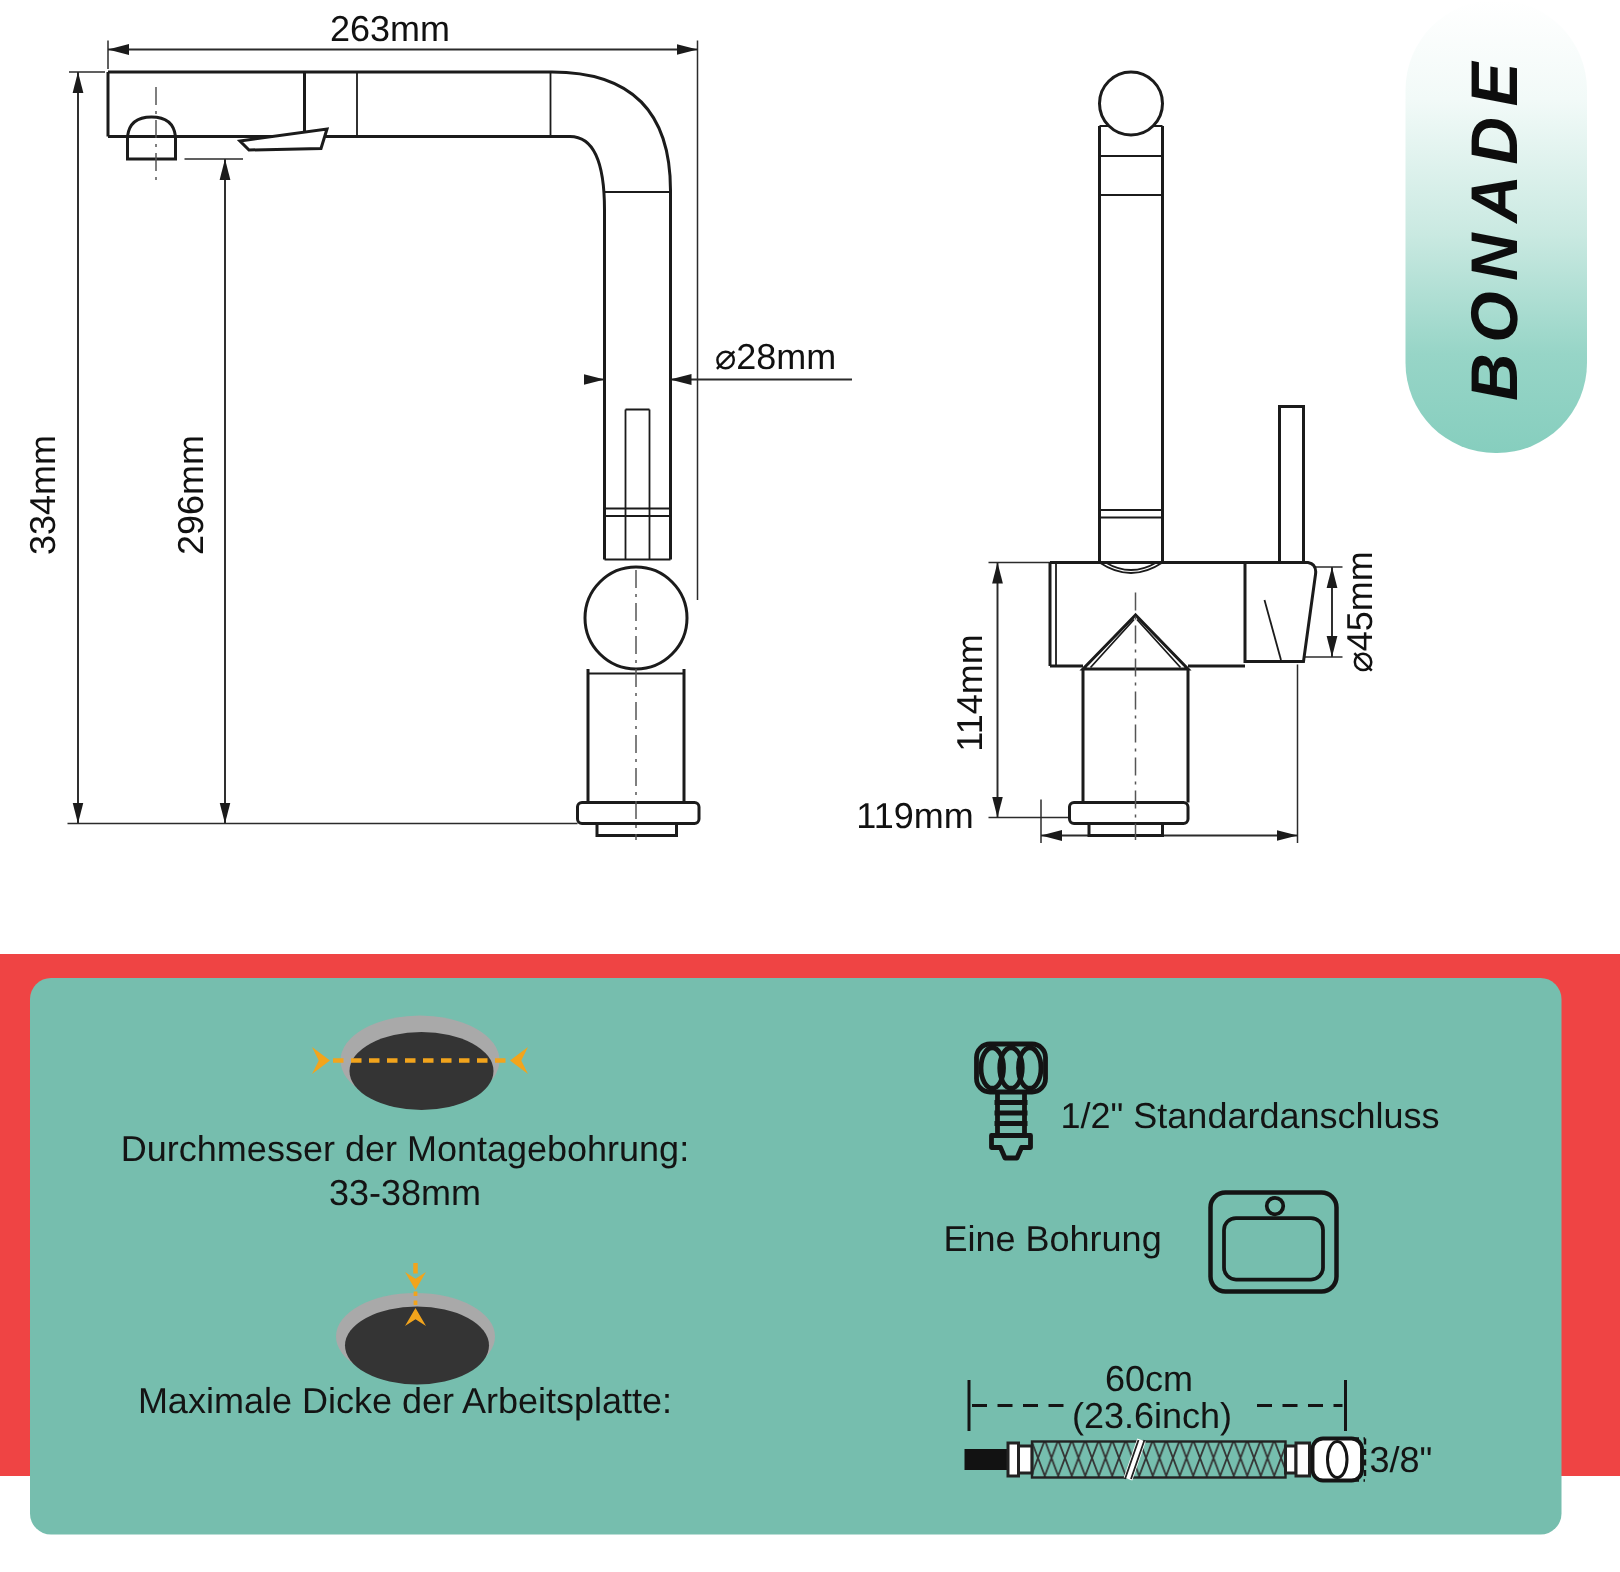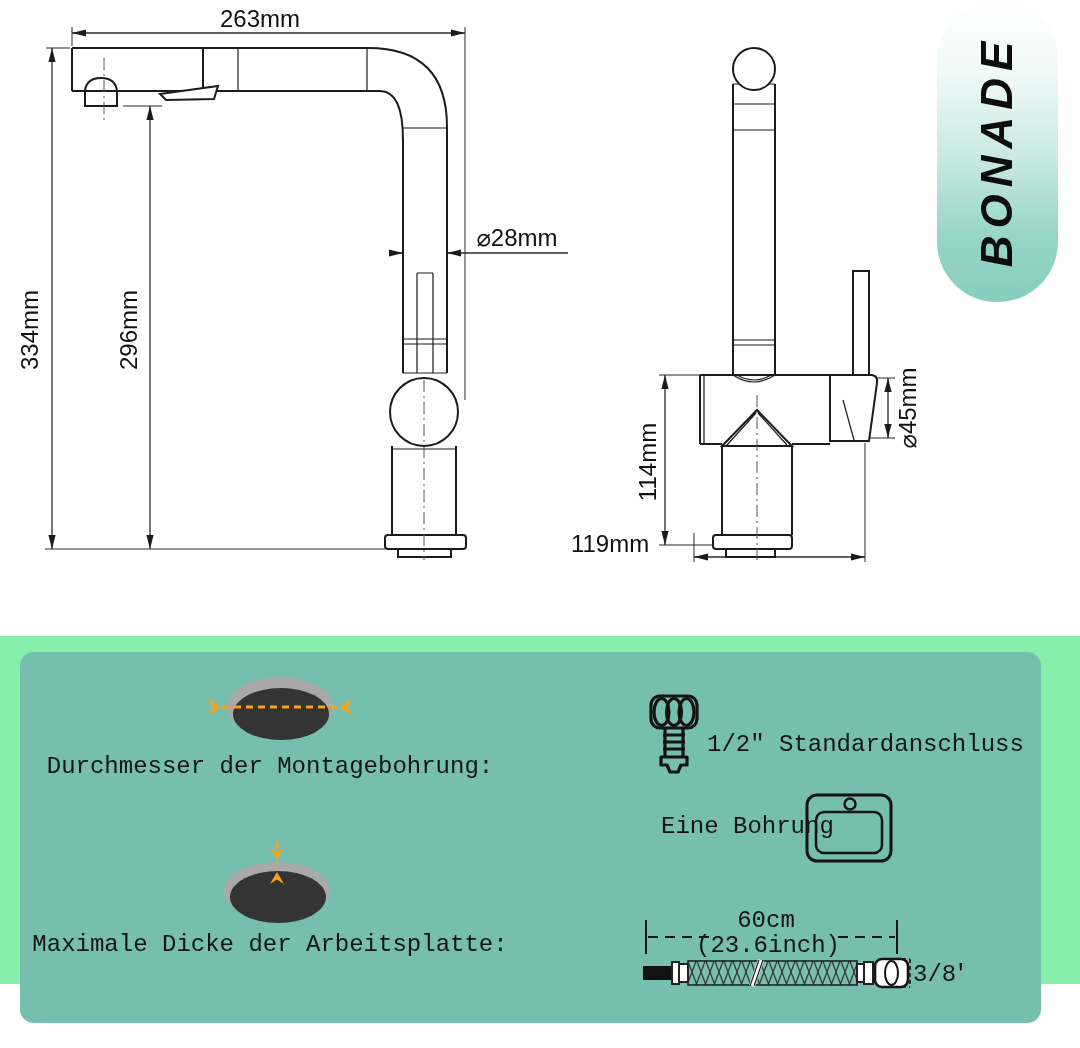--- a/index.html
+++ b/index.html
@@ -14,21 +14,21 @@
   .ext{fill:none;stroke:#2b2b2b;stroke-width:1;}
   .cl{fill:none;stroke:#555;stroke-width:1;stroke-dasharray:12 4 2 4;}
   .dtxt{font-size:24px;fill:#111;}
   
   #logo-pill{position:absolute;left:937px;top:0;width:121px;height:302px;border-radius:60px;
      background:linear-gradient(180deg,#ffffff 0%,#f2faf8 22%,#c9e9e1 52%,#97d5c7 78%,#86cebe 100%);
      display:flex;align-items:center;justify-content:center;}
   #logo-pill span{transform:rotate(-90deg);white-space:nowrap;font-size:44px;font-weight:bold;
      font-style:italic;letter-spacing:7px;color:#0d0d0d;}
   
-  #bottom-frame{position:absolute;left:0;top:636px;width:1080px;height:348px;background:#86efac;font-family:Liberation Mono, monospace;}
+  #bottom-frame{position:absolute;left:0;top:636px;width:1080px;height:348px;background:#ef4444;}
   #spec-panel{position:absolute;left:20px;top:16px;width:1021px;height:371px;background:#76beae;
      border-radius:14px;}
   .abs{position:absolute;}
   .spec-text{position:absolute;left:0;width:500px;text-align:center;color:#141414;
      font-size:24px;line-height:29px;}
   .spec-line{position:absolute;color:#141414;font-size:24px;line-height:26px;white-space:nowrap;}
   .hosetxt{font-size:24px;fill:#141414;}
 </style>
 </head>
 <body>
@@ -136,48 +136,49 @@
 
       <svg class="abs" style="left:185px;top:19px" width="150" height="80" viewBox="0 0 150 80">
         <ellipse cx="75" cy="36" rx="53" ry="30" fill="#a9a9a9"></ellipse>
         <ellipse cx="76" cy="43" rx="48" ry="26" fill="#343434"></ellipse>
         <line x1="17" y1="36" x2="133" y2="36" stroke="#f2a41c" stroke-width="3" stroke-dasharray="7 5"></line>
         <path d="M15,36 L3,27 L7.5,36 L3,45 Z" fill="#f2a41c"></path>
         <path d="M135,36 L147,27 L142.5,36 L147,45 Z" fill="#f2a41c"></path>
       </svg>
       <div class="spec-text" style="top:100px">
         <div>Durchmesser der Montagebohrung:</div>
+        <div>33-38mm</div>
       </div>
 
       <svg class="abs" style="left:185px;top:186px" width="150" height="95" viewBox="0 0 150 95">
         <ellipse cx="72" cy="53" rx="53" ry="29" fill="#a9a9a9"></ellipse>
         <ellipse cx="73" cy="59" rx="48" ry="26" fill="#343434"></ellipse>
         <line x1="72" y1="4" x2="72" y2="11" stroke="#f2a41c" stroke-width="3"></line>
         <path d="M72,22 L65,10 L72,14.5 L79,10 Z" fill="#f2a41c"></path>
         <line x1="72" y1="23" x2="72" y2="33" stroke="#f2a41c" stroke-width="2.5" stroke-dasharray="3 3"></line>
         <path d="M72,34 L65,46 L72,41.5 L79,46 Z" fill="#f2a41c"></path>
       </svg>
-      <div class="spec-text" style="top:278px">
+      <div class="spec-text" style="top:268px">
         <div>Maximale Dicke der Arbeitsplatte:</div>
       </div>
 
       <svg class="abs" style="left:628px;top:41px" width="56" height="88" viewBox="0 0 56 88">
         <g fill="none" stroke="#141414" stroke-width="3.2" stroke-linejoin="round">
           <rect x="3" y="3" width="46" height="32" rx="9"></rect>
           <ellipse cx="13.5" cy="19" rx="7.5" ry="13.5"></ellipse>
           <ellipse cx="26" cy="19" rx="7.5" ry="13.5"></ellipse>
           <ellipse cx="38.5" cy="19" rx="7.5" ry="13.5"></ellipse>
           <path d="M17,35 V64 M35,35 V64"></path>
           <path d="M15,42 H37 M15,49 H37 M15,56 H37"></path>
           <path d="M13,64 H39 V72 H33 L30,79 H22 L19,72 H13 Z"></path>
         </g>
       </svg>
       <div class="spec-line" style="left:687px;top:80px">1/2" Standardanschluss</div>
 
-      <div class="spec-line" style="left:641px;top:162px">Eine Bohrung</div>
+      <div class="spec-line" style="left:609px;top:162px">Eine Bohrung</div>
       <svg class="abs" style="left:785px;top:141px" width="88" height="72" viewBox="0 0 88 72">
         <rect x="2" y="2" width="84" height="66" rx="10" fill="none" stroke="#141414" stroke-width="3"></rect>
         <rect x="11" y="19" width="66" height="41" rx="8" fill="none" stroke="#141414" stroke-width="2.5"></rect>
         <circle cx="45" cy="11" r="5.5" fill="none" stroke="#141414" stroke-width="2.5"></circle>
       </svg>
 
       <svg class="abs" style="left:600px;top:248px" width="345" height="100" viewBox="0 0 345 100">
         <defs>
           <pattern id="braidp" width="9" height="24" patternUnits="userSpaceOnUse">
             <path d="M0,0 L9,24 M9,0 L0,24" stroke="#333" stroke-width="1.2" fill="none"></path>

